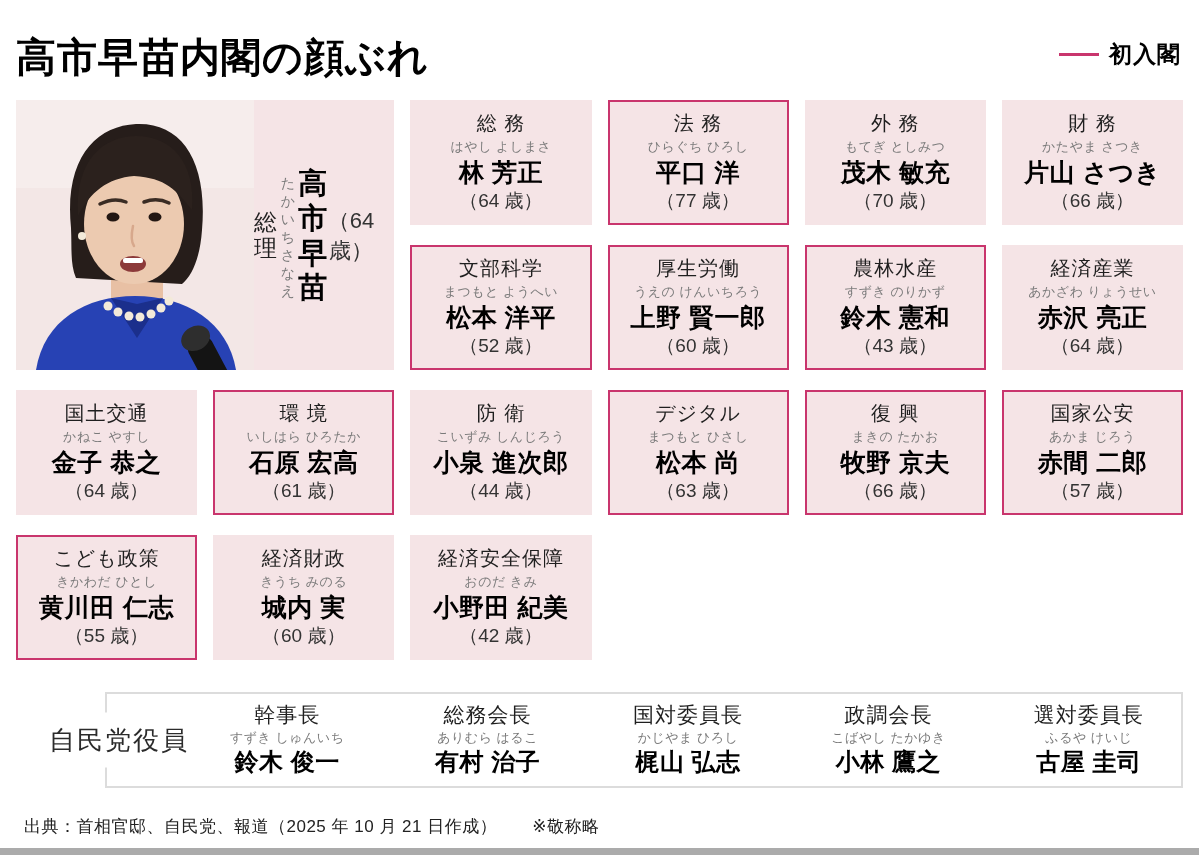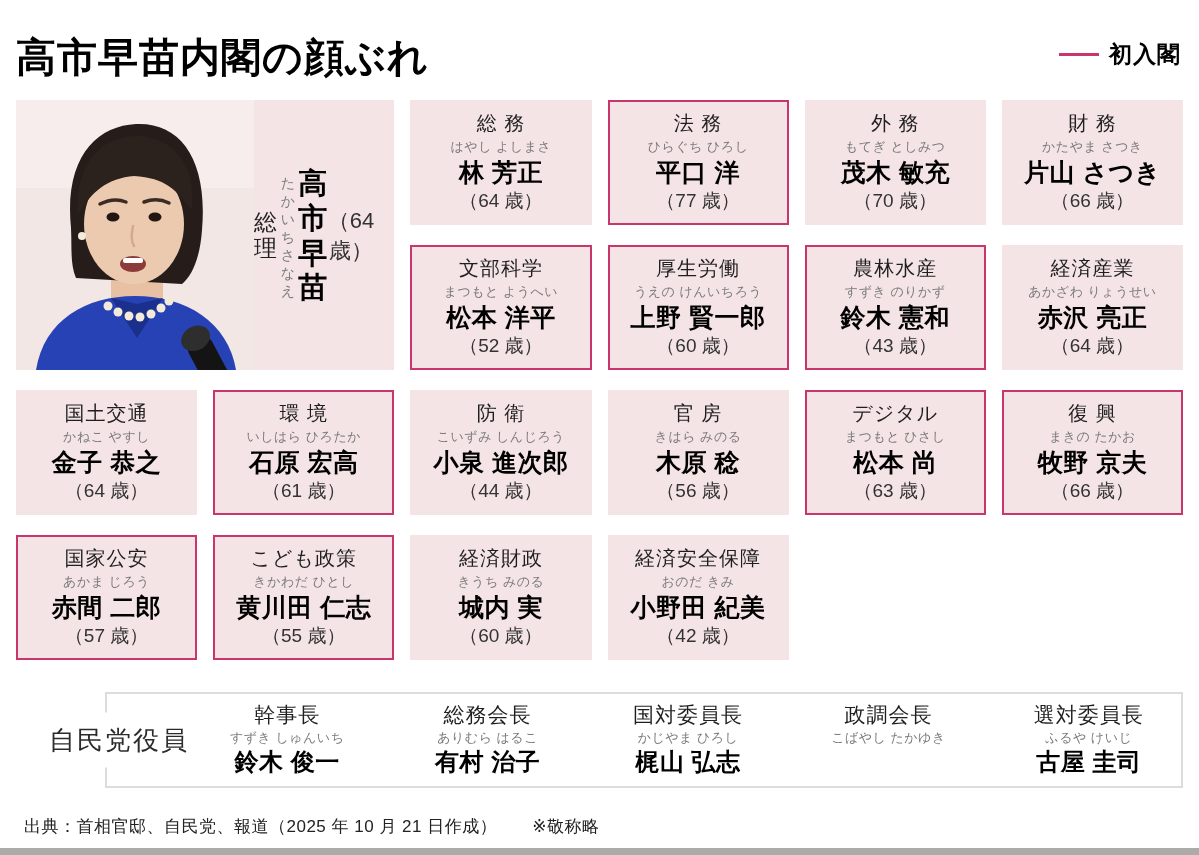--- a/index.html
+++ b/index.html
@@ -199,26 +199,20 @@
     <div class="age">（61 歳）</div>
   </div>
 
   <div class="card">
     <div class="post">防 衛</div>
     <div class="kana">こいずみ しんじろう</div>
     <div class="name">小泉 進次郎</div>
     <div class="age">（44 歳）</div>
   </div>
 
-  <div class="card">
-    <div class="post">官 房</div>
-    <div class="kana">きはら みのる</div>
-    <div class="name">木原 稔</div>
-    <div class="age">（56 歳）</div>
-  </div>
 
   <div class="card first-time">
     <div class="post">デジタル</div>
     <div class="kana">まつもと ひさし</div>
     <div class="name">松本 尚</div>
     <div class="age">（63 歳）</div>
   </div>
 
   <div class="card first-time">
     <div class="post">復 興</div>
@@ -274,20 +268,21 @@
 
   <div class="official">
     <div class="post">国対委員長</div>
     <div class="kana">かじやま ひろし</div>
     <div class="name">梶山 弘志</div>
   </div>
 
   <div class="official">
     <div class="post">政調会長</div>
     <div class="kana">こばやし たかゆき</div>
+    <div class="name">小林 鷹之</div>
   </div>
 
   <div class="official">
     <div class="post">選対委員長</div>
     <div class="kana">ふるや けいじ</div>
     <div class="name">古屋 圭司</div>
   </div>
 </div>
   </section>
 

